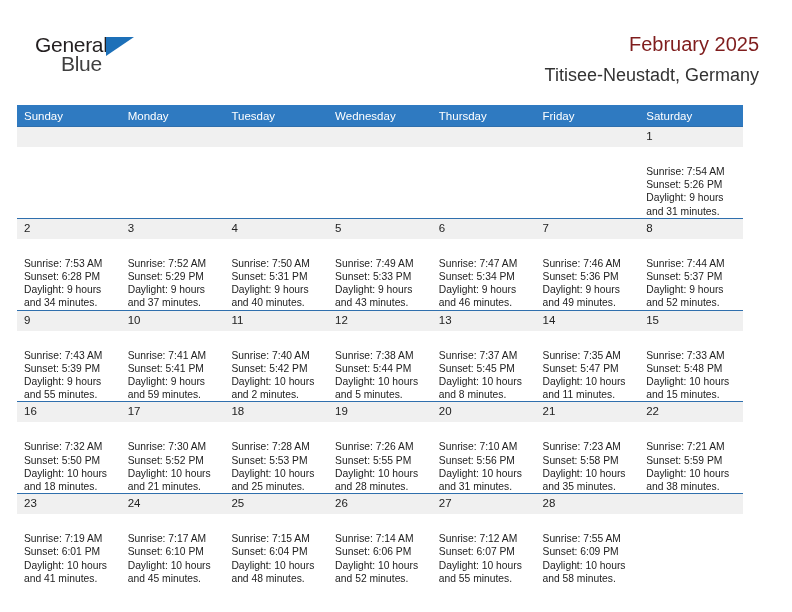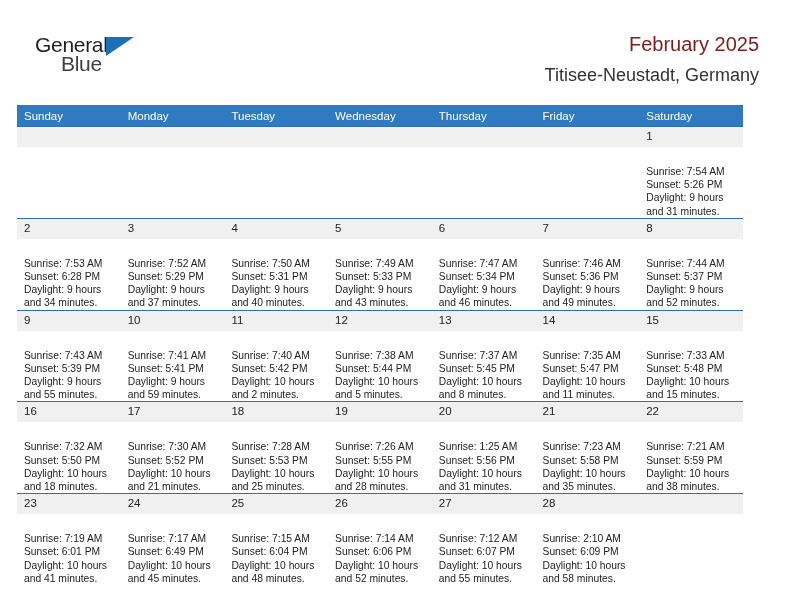--- a/index.html
+++ b/index.html
@@ -373,21 +373,21 @@
             <div class="daynum">19</div>
             <div class="detail">
               <div>Sunrise: 7:26 AM</div>
               <div>Sunset: 5:55 PM</div>
               <div class="dl">Daylight: 10 hours and 28 minutes.</div>
             </div>
           </td>
           <td>
             <div class="daynum">20</div>
             <div class="detail">
-              <div>Sunrise: 1:25 AM</div>
+              <div>Sunrise: 7:10 AM</div>
               <div>Sunset: 5:56 PM</div>
               <div class="dl">Daylight: 10 hours and 31 minutes.</div>
             </div>
           </td>
           <td>
             <div class="daynum">21</div>
             <div class="detail">
               <div>Sunrise: 7:23 AM</div>
               <div>Sunset: 5:58 PM</div>
               <div class="dl">Daylight: 10 hours and 35 minutes.</div>
@@ -408,21 +408,21 @@
             <div class="detail">
               <div>Sunrise: 7:19 AM</div>
               <div>Sunset: 6:01 PM</div>
               <div class="dl">Daylight: 10 hours and 41 minutes.</div>
             </div>
           </td>
           <td>
             <div class="daynum">24</div>
             <div class="detail">
               <div>Sunrise: 7:17 AM</div>
-              <div>Sunset: 6:49 PM</div>
+              <div>Sunset: 6:10 PM</div>
               <div class="dl">Daylight: 10 hours and 45 minutes.</div>
             </div>
           </td>
           <td>
             <div class="daynum">25</div>
             <div class="detail">
               <div>Sunrise: 7:15 AM</div>
               <div>Sunset: 6:04 PM</div>
               <div class="dl">Daylight: 10 hours and 48 minutes.</div>
             </div>
@@ -439,21 +439,21 @@
             <div class="daynum">27</div>
             <div class="detail">
               <div>Sunrise: 7:12 AM</div>
               <div>Sunset: 6:07 PM</div>
               <div class="dl">Daylight: 10 hours and 55 minutes.</div>
             </div>
           </td>
           <td>
             <div class="daynum">28</div>
             <div class="detail">
-              <div>Sunrise: 2:10 AM</div>
+              <div>Sunrise: 7:55 AM</div>
               <div>Sunset: 6:09 PM</div>
               <div class="dl">Daylight: 10 hours and 58 minutes.</div>
             </div>
           </td>
           <td class="blank">
             <div class="daynum empty"></div>
             <div class="detail">
               <div></div>
               <div></div>
               <div class="dl"></div>

